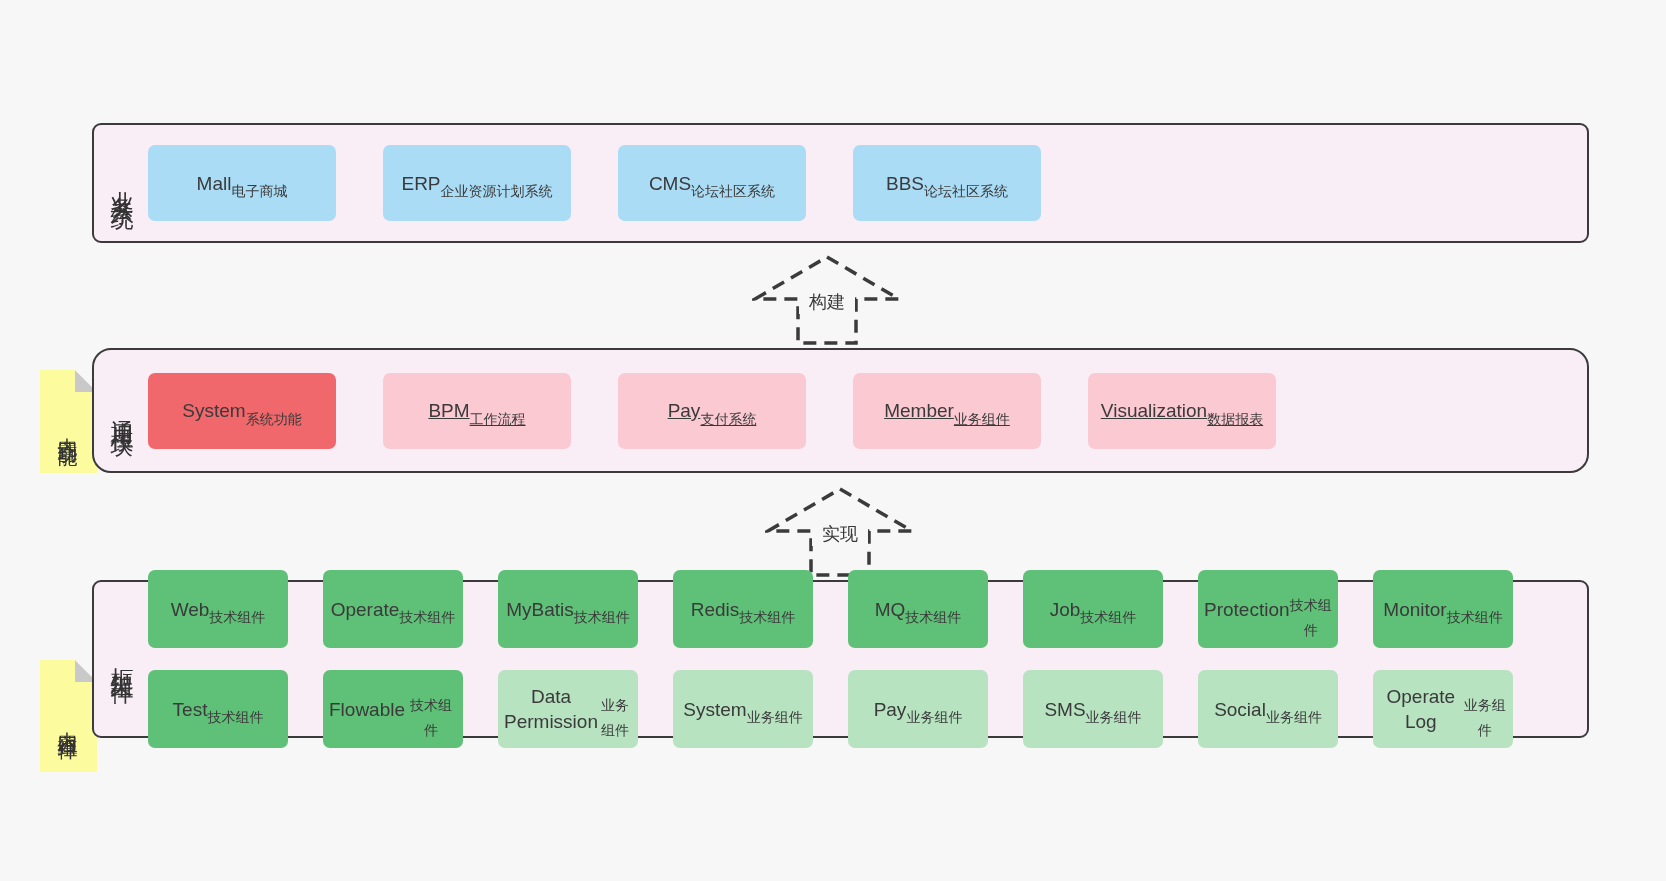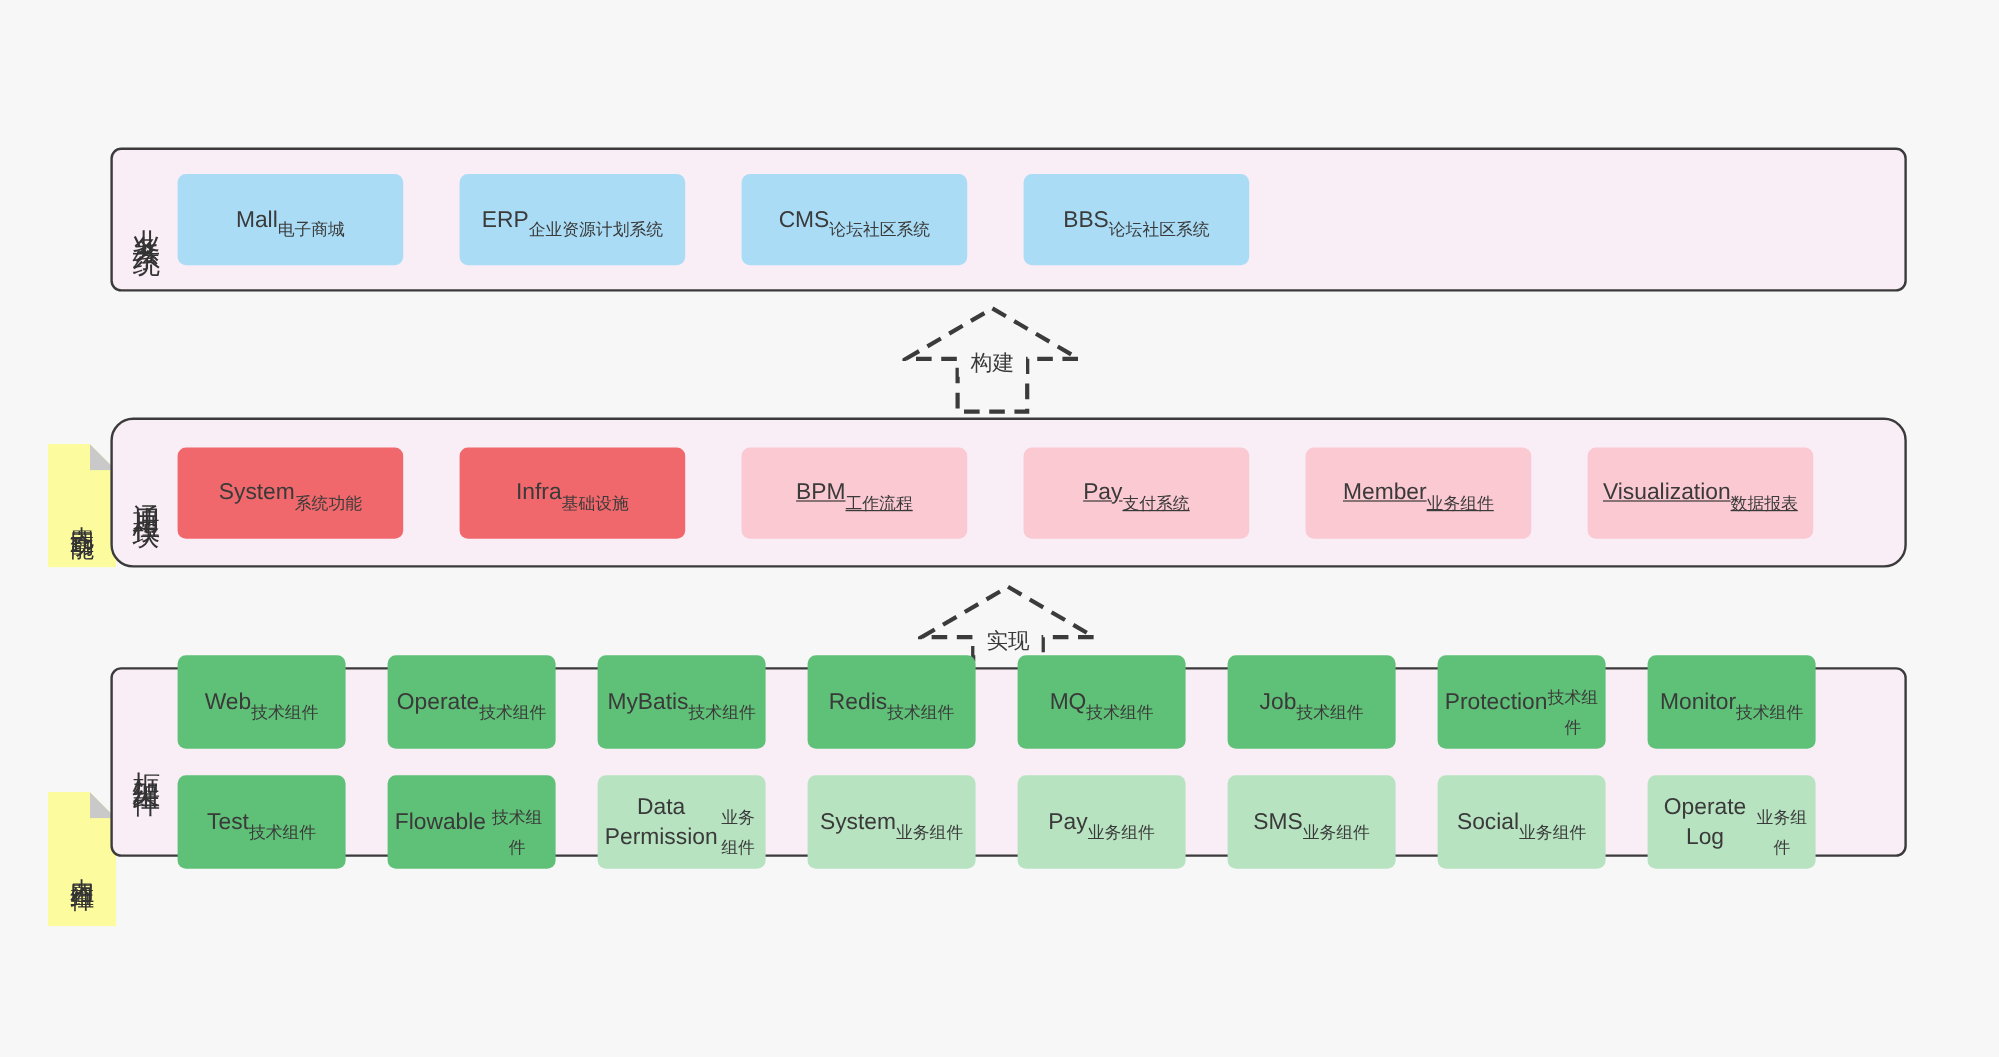--- a/index.html
+++ b/index.html
@@ -9,21 +9,21 @@
     font-family:"Liberation Sans","DejaVu Sans",sans-serif;
     color:#3a3a3a;
   }
   .panel {
     position:absolute; left:92px; width:1497px;
     background:#f9edf6; border:2px solid #3b3b3b; border-radius:9px;
     box-sizing:border-box; z-index:1;
   }
   .panel-business   { top:123px; height:120px; }
   .panel-modules    { top:348px; height:125px;border-radius:19px; }
-  .panel-components { top:556px; height:158px;padding-left:45px; }
+  .panel-components { top:580px; height:158px;padding-left:45px; }
 
   .band-label {
     position:absolute; left:10px; top:0; bottom:0; width:38px;
     display:flex; align-items:center; justify-content:center;
     writing-mode:vertical-rl; text-orientation:upright;
     font-size:23px; letter-spacing:5px; color:#333;
   }
   .rows {
     position:absolute; left:54px; right:8px; top:0; bottom:0;
     display:flex; flex-direction:column; justify-content:center; gap:22px;
@@ -111,24 +111,20 @@
   </svg>
 
   <section class="panel panel-modules">
     <div class="band-label">通用模块</div>
     <div class="rows">
         <div class="row row-6">
           <div class="box c-red">
             <div class="title">System</div>
             <div class="subtitle">系统功能</div>
           </div>
-          <div class="box c-red">
-            <div class="title">Infra</div>
-            <div class="subtitle">基础设施</div>
-          </div>
           <div class="box c-pink">
             <div class="title">BPM</div>
             <div class="subtitle">工作流程</div>
           </div>
           <div class="box c-pink">
             <div class="title">Pay</div>
             <div class="subtitle">支付系统</div>
           </div>
           <div class="box c-pink">
             <div class="title">Member</div>

